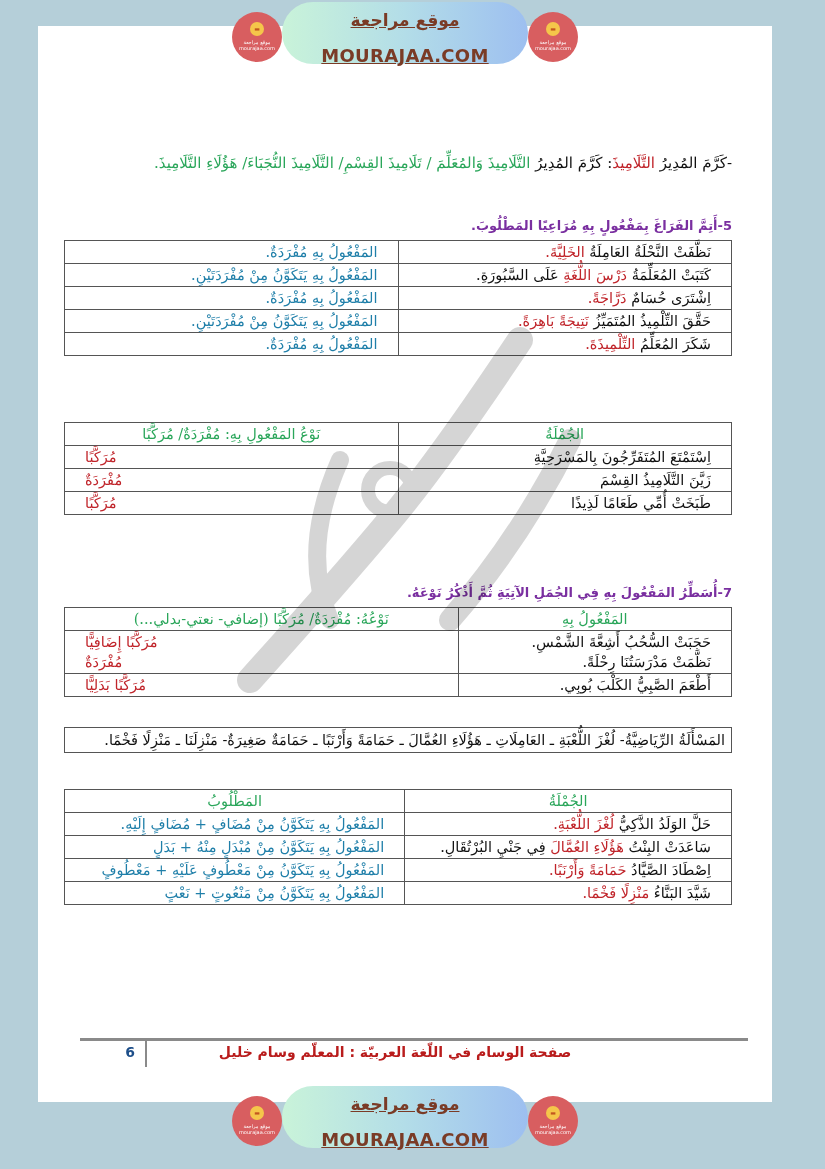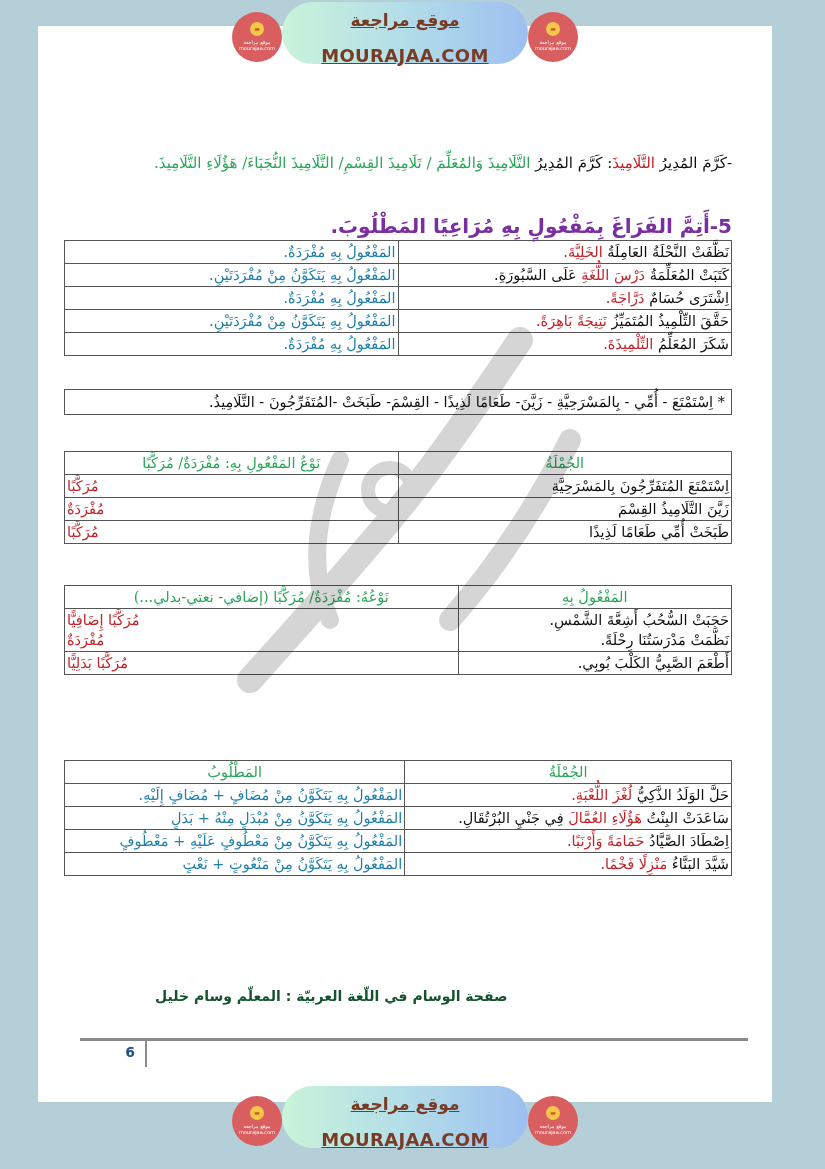--- a/index.html
+++ b/index.html
@@ -44,38 +44,38 @@
   .badge.br { left:528px; top:1096px; }
 
   .content {
     position:absolute; left:64px; width:668px; direction:rtl;
     font-family:"DejaVu Serif", serif; font-size:15px; color:#111;margin-top:48px;
   }
   .line { direction:rtl; line-height:22px; }
   .green { color:#2aa65a; }
   .red { color:#c0242a; }
   .blue { color:#1f7fa9; }
-  .purple { color:#7a2fa0; font-weight:bold; font-family:"DejaVu Sans", sans-serif; font-size:20px; }
+  .purple { color:#7a2fa0; font-weight:bold; font-family:"DejaVu Sans", sans-serif; font-size:13px; }
   .u { }
   table { border-collapse:collapse; width:100%; direction:rtl; }
   td, th {
-    border:1px solid #555; padding:1px 2px; vertical-align:top;
+    border:1px solid #555; padding:1px 20px; vertical-align:top;
     font-family:"DejaVu Serif", serif; font-size:14.5px; font-weight:normal; line-height:20px;
   }
   th { text-align:center; }
   td.c { text-align:left; }
   .boxline { border:1px solid #555; padding:2px 6px; font-size:14.5px; line-height:20px; }
   .watermark {
     position:absolute; left:190px; top:320px; width:420px; height:420px;
     pointer-events:none; z-index:2; opacity:0.16;
   }
   .footer-rule { position:absolute; left:80px; top:1038px; width:668px; height:3px; background:#8a8a8a; }
   .footer-title {
-    position:absolute; left:155px; top:988px; width:480px; text-align:left; direction:rtl;
-    font-family:"DejaVu Sans", sans-serif; font-weight:bold; font-size:14px; color:#14532d;
+    position:absolute; left:155px; top:1044px; width:480px; text-align:center; direction:rtl;
+    font-family:"DejaVu Sans", sans-serif; font-weight:bold; font-size:14px; color:#b91c1c;
   }
   .footer-sep { position:absolute; left:145px; top:1041px; width:2px; height:26px; background:#8a8a8a; }
   .footer-page {
     position:absolute; left:118px; top:1044px; width:24px; text-align:center;
     font-family:"DejaVu Sans", sans-serif; font-weight:bold; font-size:14px; color:#1e4f8a;
   }
 </style>
 </head>
 <body>
 
@@ -129,21 +129,20 @@
     </tr>
     <tr>
       <td><span>شَكَرَ المُعَلِّمُ </span><span class="red">التِّلْمِيذَةَ.</span></td>
       <td class="blue">المَفْعُولُ بِهِ مُفْرَدَةٌ.</td>
     </tr>
   </tbody>
     </table>
 </div>
 
 <div class="content" style="top:338px;">
-  <div class="boxline" style="margin-top:3px;">* اِسْتَمْتَعَ - أُمِّي - بِالمَسْرَحِيَّةِ - زَيَّنَ- طَعَامًا لَذِيذًا - القِسْمَ- طَبَخَتْ -المُتَفَرِّجُونَ - التَّلَامِيذُ.</div>
   <table style="margin-top:36px;">
     <tbody>
         <tr>
       <th class="green" style="width:50%">الجُمْلَةُ</th>
       <th class="green">نَوْعُ المَفْعُولِ بِهِ: مُفْرَدَةٌ/ مُرَكَّبًا</th>
     </tr>
     <tr>
       <td><span>اِسْتَمْتَعَ المُتَفَرِّجُونَ </span><span class="u">بِالمَسْرَحِيَّةِ</span></td>
       <td class="c red">مُرَكَّبًا</td>
     </tr>
@@ -153,39 +152,41 @@
     </tr>
     <tr>
       <td><span>طَبَخَتْ أُمِّي </span><span class="u">طَعَامًا لَذِيذًا</span></td>
       <td class="c red">مُرَكَّبًا</td>
     </tr>
   </tbody>
     </table>
 </div>
 
 <div class="content" style="top:534px;">
+  <div class="line purple">7-أُسَطِّرُ المَفْعُولَ بِهِ فِي الجُمَلِ الآتِيَةِ ثُمَّ أَذْكُرُ نَوْعَهُ.</div>
   <table style="margin-top:3px;">
     <tbody>
         <tr>
       <th class="green" style="width:41%">المَفْعُولُ بِهِ</th>
       <th class="green">نَوْعُهُ: مُفْرَدَةٌ/ مُرَكَّبًا (إضافي- نعتي-بدلي...)</th>
     </tr>
     <tr>
       <td style="border-bottom:none;"><span>حَجَبَتْ السُّحُبُ </span><span class="u">أَشِعَّةَ الشَّمْسِ</span><span>.</span><br><span>نَظَّمَتْ مَدْرَسَتُنَا </span><span class="u">رِحْلَةً</span><span>.</span></td>
       <td class="c red" style="border-bottom:none;"><span>مُرَكَّبًا إِضَافِيًّا</span><br><span>مُفْرَدَةٌ</span></td>
     </tr>
     <tr>
       <td><span>أَطْعَمَ الصَّبِيُّ </span><span class="u">الكَلْبَ بُوبِي</span><span>.</span></td>
       <td class="c red">مُرَكَّبًا بَدَلِيًّا</td>
     </tr>
   </tbody>
     </table>
 </div>
 
 <div class="content" style="top:676px;">
+  <div class="boxline" style="margin-top:3px;">المَسْأَلَةُ الرِّيَاضِيَّةُ- لُغْزَ اللُّعْبَةِ ـ العَامِلَاتِ ـ هَؤُلَاءِ العُمَّالَ ـ حَمَامَةً وَأَرْنَبًا ـ حَمَامَةٌ صَغِيرَةٌ- مَنْزِلَنَا ـ مَنْزِلًا فَخْمًا.</div>
   <table style="margin-top:36px;">
     <tbody>
         <tr>
       <th class="green" style="width:49%">الجُمْلَةُ</th>
       <th class="green">المَطْلُوبُ</th>
     </tr>
     <tr>
       <td><span>حَلَّ الوَلَدُ الذَّكِيُّ </span><span class="red">لُغْزَ اللُّعْبَةِ.</span></td>
       <td class="blue">المَفْعُولُ بِهِ يَتَكَوَّنُ مِنْ مُضَافٍ + مُضَافٍ إِلَيْهِ.</td>
     </tr>

